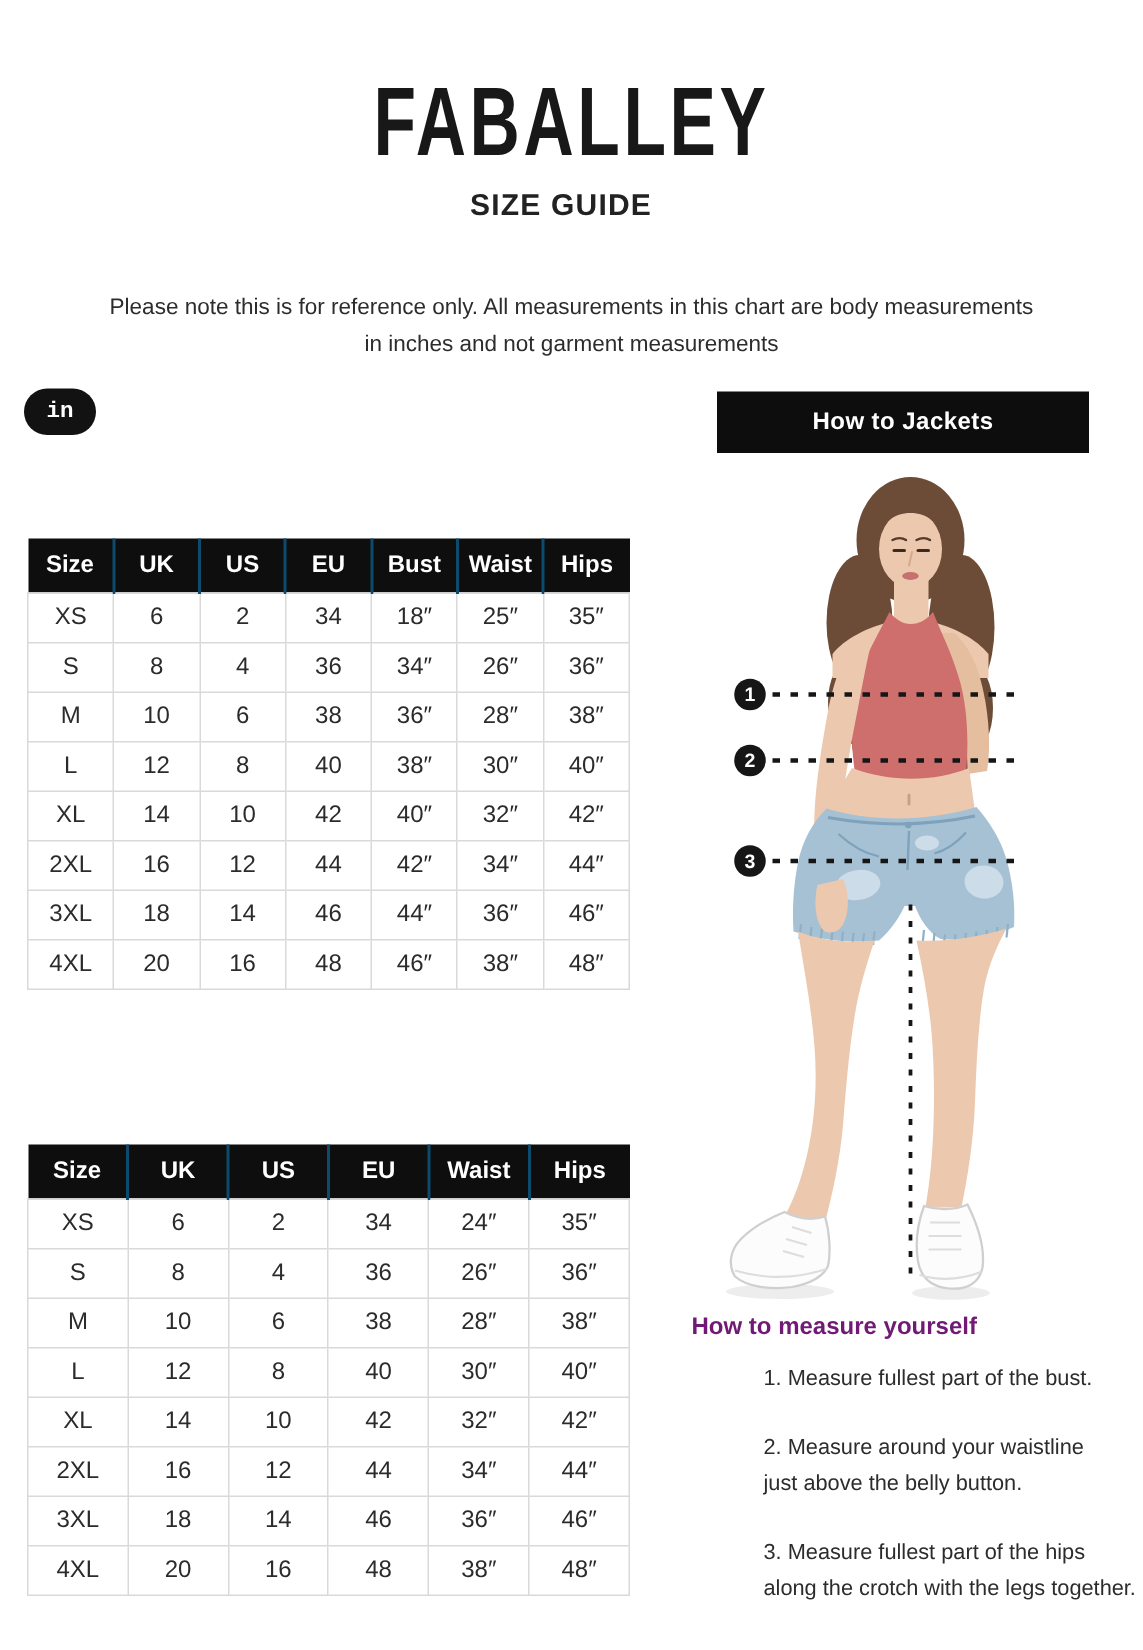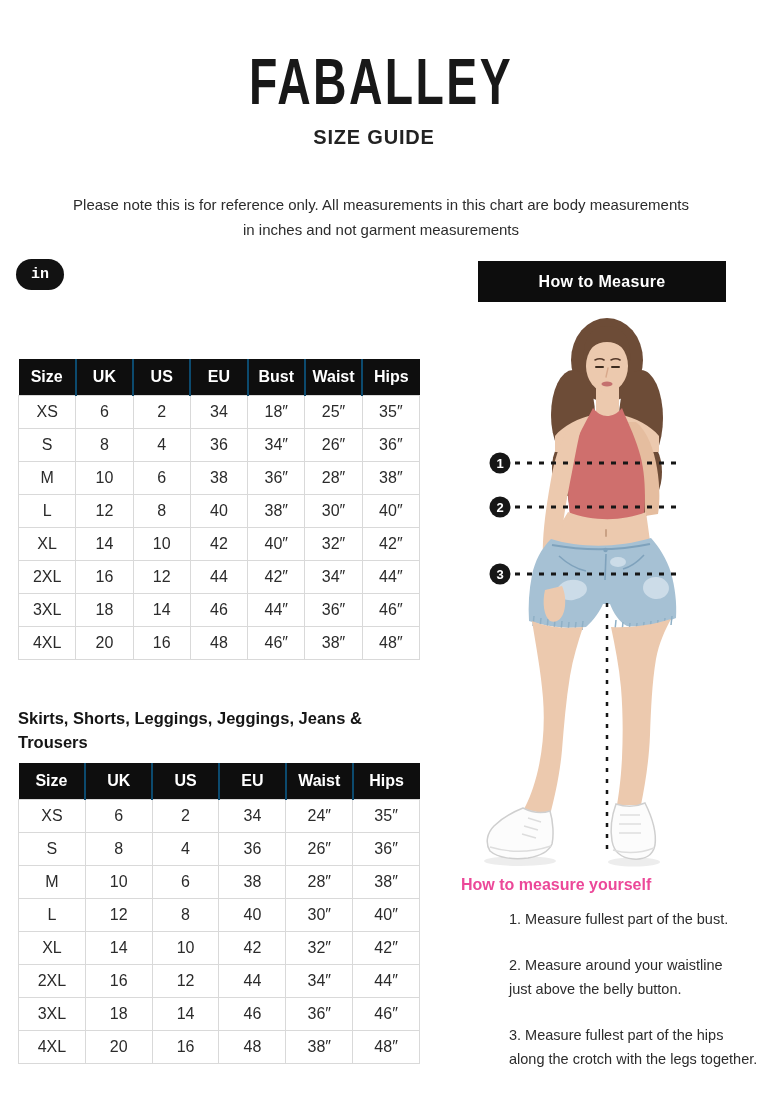--- a/index.html
+++ b/index.html
@@ -61,21 +61,21 @@
 
   
   .banner {
     position:absolute; left:478px; top:261px; width:248px; height:41px;
     background:#0d0d0d; color:#fff; font-size:16px; font-weight:bold;
     letter-spacing:0.3px; display:flex; align-items:center; justify-content:center;
   }
   .figure { position:absolute; left:460px; top:310px; width:302px; height:565px; }
 
   .instructions { position:absolute; left:461px; top:876px; width:302px; }
-  .instructions h3 { font-size:16px; font-weight:bold; color:#ec4899; margin-bottom:13px; }
+  .instructions h3 { font-size:16px; font-weight:bold; color:#701a75; margin-bottom:13px; }
   .step { margin-bottom:22px; color:#2c2c2c;margin-left:48px; }
   .step div { font-size:14.5px; line-height:24px; }
 </style>
 </head>
 <body>
 
 <div class="page">
 
   <div class="logo">FABALLEY</div>
   <div class="size-guide">SIZE GUIDE</div>
@@ -164,21 +164,20 @@
           <td>20</td>
           <td>16</td>
           <td>48</td>
           <td>46″</td>
           <td>38″</td>
           <td>48″</td>
         </tr>
       </tbody>
   </table>
 
-  <div class="section-heading" id="heading2">Skirts, Shorts, Leggings, Jeggings, Jeans &amp; Trousers</div>
   <table id="table2">
     <thead>
         <tr>
           <th>Size</th>
           <th>UK</th>
           <th>US</th>
           <th>EU</th>
           <th>Waist</th>
           <th>Hips</th>
         </tr>
@@ -244,21 +243,21 @@
           <td>4XL</td>
           <td>20</td>
           <td>16</td>
           <td>48</td>
           <td>38″</td>
           <td>48″</td>
         </tr>
       </tbody>
   </table>
 
-  <div class="banner">How to Measure</div>
+  <div class="banner">How to Jackets</div>
 
   <svg class="figure" viewBox="0 0 302 565" xmlns="http://www.w3.org/2000/svg">
 
     <ellipse cx="60" cy="551" rx="36" ry="5" fill="#ededed"></ellipse>
     <ellipse cx="174" cy="552" rx="26" ry="4.5" fill="#ededed"></ellipse>
 
     <g fill="#6d4c37">
       <ellipse cx="147" cy="50" rx="36" ry="42"></ellipse>
       <ellipse cx="113" cy="105" rx="22" ry="45"></ellipse>
       <ellipse cx="181" cy="108" rx="22" ry="48"></ellipse>

